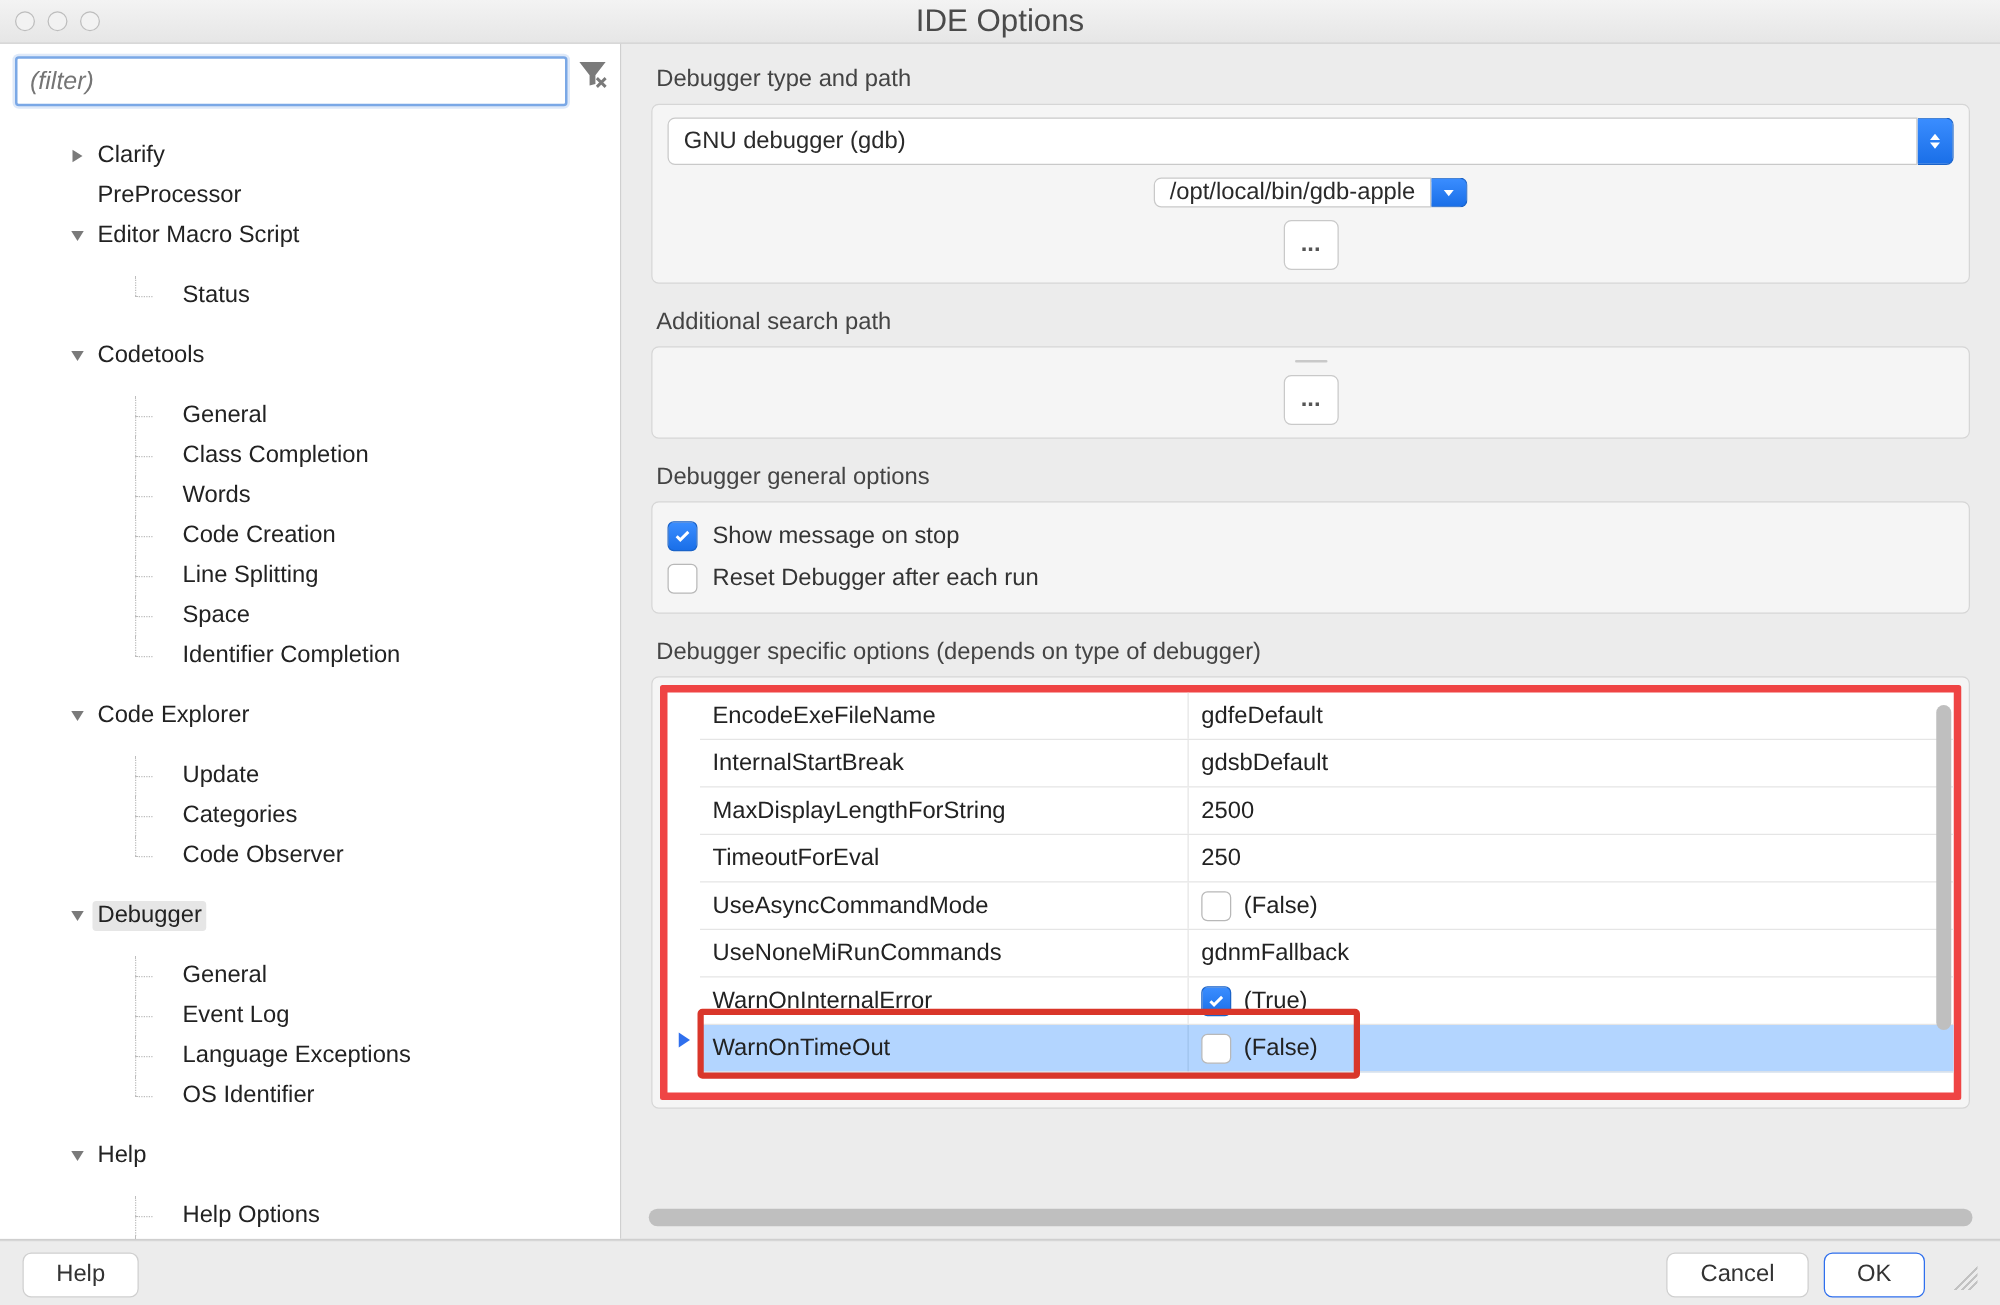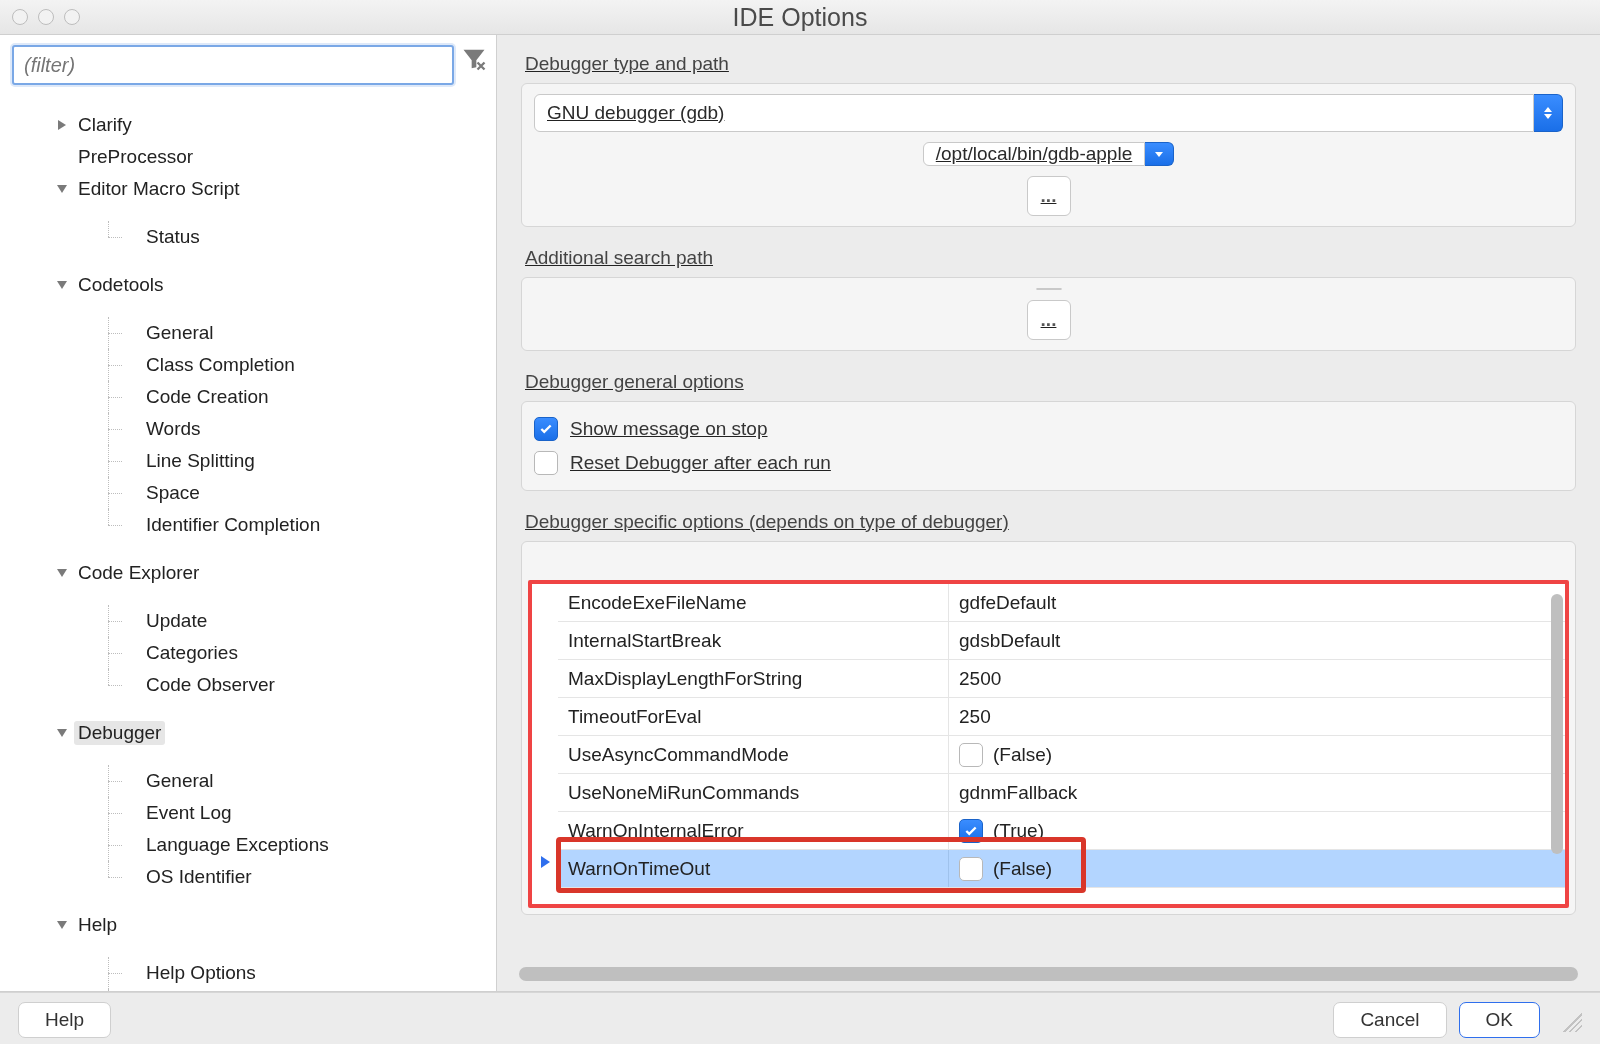--- a/index.html
+++ b/index.html
@@ -133,21 +133,20 @@
   .triangle-down{
     width:0;height:0;border-top:8px solid #7a7a7a;border-left:5px solid transparent;border-right:5px solid transparent;display:inline-block;
   }
 
   
   .main{
     flex:1;
     position:relative;
     overflow:hidden;
     padding:14px 24px 0 24px;
-    text-decoration:underline;
   }
   .group-label{
     font-size:19px; color:#444; margin:4px 0 8px 4px;
   }
   .section{
     background:var(--panel);
     border:1px solid var(--panel-border);
     border-radius:6px;
     padding:10px 12px;
     margin-bottom:20px;
@@ -189,26 +188,25 @@
     display:inline-flex;align-items:center;justify-content:center;
   }
   .cbox.checked{
     background:linear-gradient(#3a8dff,#1a6fe8);border-color:#1a63c9;color:#fff;
   }
   .cbox svg{width:14px;height:14px;}
 
   
   .propgrid{
     position:relative;
-    border:4px solid #ef4444;
+    border:6px solid #ef4444;
     border-radius:2px;
     background:#fff;
     height:320px;
     overflow:hidden;
-    margin-top:32px;
   }
   .propgrid .body{
     position:absolute;inset:0;
     padding-left:26px;
   }
   .propgrid .vscroll{
     position:absolute;right:2px;top:4px;bottom:4px;width:12px;
     background:transparent;border-radius:6px;
   }
   .propgrid .vscroll .thumb{
@@ -341,27 +339,27 @@
               </li>
             <li>
                 <div class="row">
                   <span class="twisty"></span>
                   <span class="label">Class Completion</span>
                 </div>
               </li>
             <li>
                 <div class="row">
                   <span class="twisty"></span>
+                  <span class="label">Words</span>
+                </div>
+              </li>
+            <li>
+                <div class="row">
+                  <span class="twisty"></span>
                   <span class="label">Code Creation</span>
-                </div>
-              </li>
-            <li>
-                <div class="row">
-                  <span class="twisty"></span>
-                  <span class="label">Words</span>
                 </div>
               </li>
             <li>
                 <div class="row">
                   <span class="twisty"></span>
                   <span class="label">Line Splitting</span>
                 </div>
               </li>
             <li>
                 <div class="row">

